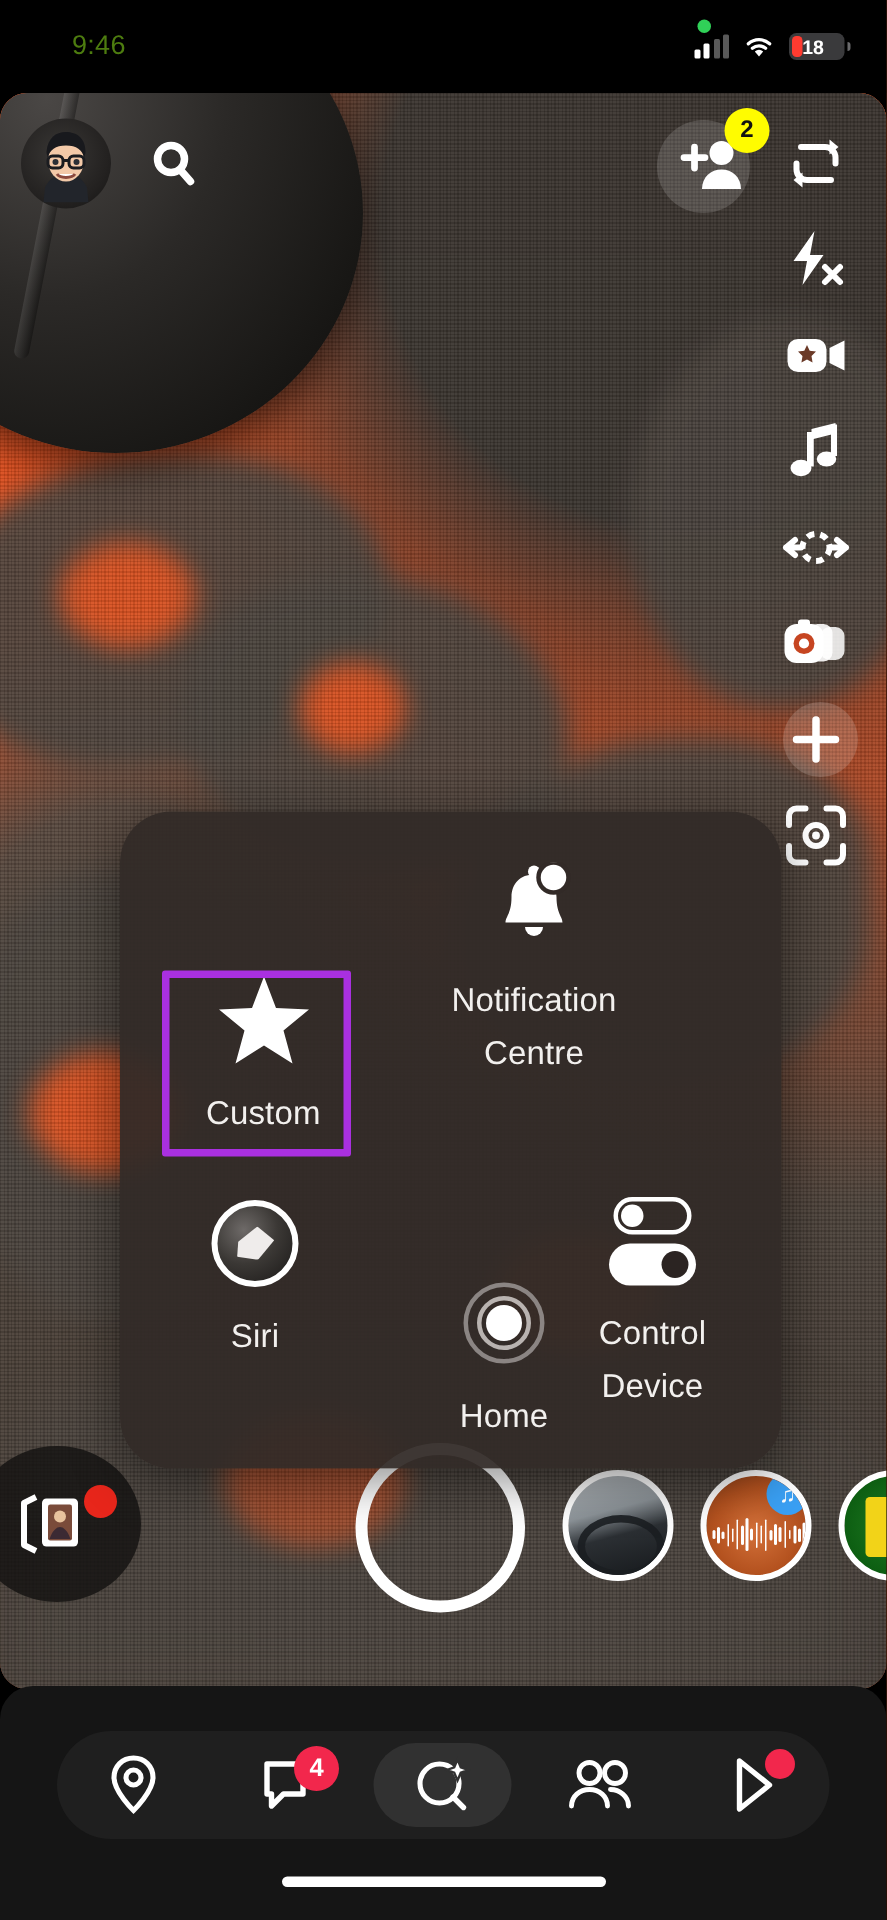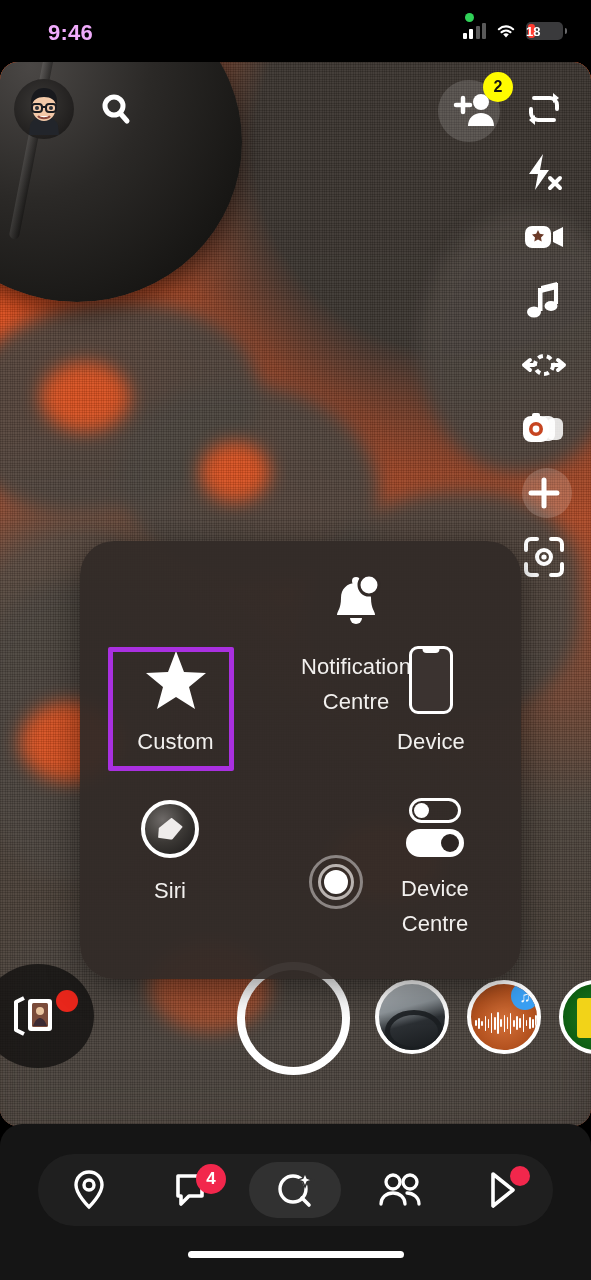--- a/index.html
+++ b/index.html
@@ -12,37 +12,37 @@
     position:relative; width:591px; height:1280px; background:#000; overflow:hidden;
   }
 
   
   .statusbar {
     position:absolute; top:0; left:0; width:591px; height:62px;
     background:#000; z-index:60;
   }
   .sb-time {
     position:absolute; left:48px; top:20px;
-    color:#f0abfc; font-size:22px; font-weight:700; letter-spacing:0.2px;
+    color:#4d7c0f; font-size:18px; font-weight:400; letter-spacing:0.2px;
   }
   .sb-greendot {
     position:absolute; left:465px; top:13px; width:9px; height:9px;
     border-radius:50%; background:#30D158;
   }
   .sb-right { position:absolute; right:28px; top:22px; display:flex; align-items:center; gap:9px; }
   .sig { display:flex; align-items:flex-end; gap:2.5px; height:16px; }
   .sig i { display:block; width:4px; background:#fff; border-radius:1px; }
   .sig i:nth-child(1){height:6px;}
   .sig i:nth-child(2){height:10px;}
   .sig i:nth-child(3){height:13px;opacity:.35;}
   .sig i:nth-child(4){height:16px;opacity:.35;}
   .wifi { width:22px; height:16px; position:relative; }
   .batt {
     position:relative; width:37px; height:18px; border-radius:5px;
-    background:#3a3a3c; display:flex; align-items:center; justify-content:flex-start;
+    background:#3a3a3c; display:flex; align-items:center; justify-content:center;
   }
   .batt-fill {
     position:absolute; left:2px; top:2px; bottom:2px; width:7px;
     background:#FF3B30; border-radius:3px;
   }
   .batt-num {
     position:relative; color:#fff; font-size:13px; font-weight:700;
     padding-right:5px; line-height:1;
   }
   .batt-cap {
@@ -417,52 +417,47 @@
 
     <div class="at-item at-custom">
       <div class="at-icon">
         <svg width="66" height="62" viewBox="0 0 66 62">
           <path d="M33 2 41 23l22 1-17 14 6 22-19-12-19 12 6-22L3 24l22-1z" fill="#fff"></path>
         </svg>
       </div>
       <div class="at-label">Custom</div>
     </div>
 
-    <div class="at-item at-device">
-      <div class="at-icon">
-        <div class="ic-device"></div>
-      </div>
-      <div class="at-label">Device</div>
-    </div>
 
     <div class="at-item at-siri">
       <div class="at-icon">
         <div class="ic-siri">
             <span></span>
           </div>
       </div>
       <div class="at-label">Siri</div>
     </div>
 
     <div class="at-item at-home">
       <div class="at-icon">
         <div class="ic-home">
             <i></i>
           </div>
       </div>
+      <div class="at-label">Home</div>
     </div>
 
     <div class="at-item at-control">
       <div class="at-icon">
         <div class="ic-cc">
             <div class="tg-top"></div>
             <div class="tg-bot"></div>
           </div>
       </div>
-      <div class="at-label">Device Centre</div>
+      <div class="at-label">Control Device</div>
     </div>
   </div>
   <div class="hl-box"></div>
 
   <div class="cap-row">
     <div class="memories">
       <div class="mem-icon">
         <svg width="56" height="44" viewBox="0 0 56 44">
           <path d="M14 4 6 8v28l8 4" fill="none" stroke="#fff" stroke-width="4" stroke-linejoin="round"></path>
           <rect x="18" y="5" width="24" height="32" rx="3" fill="#fff"></rect>

